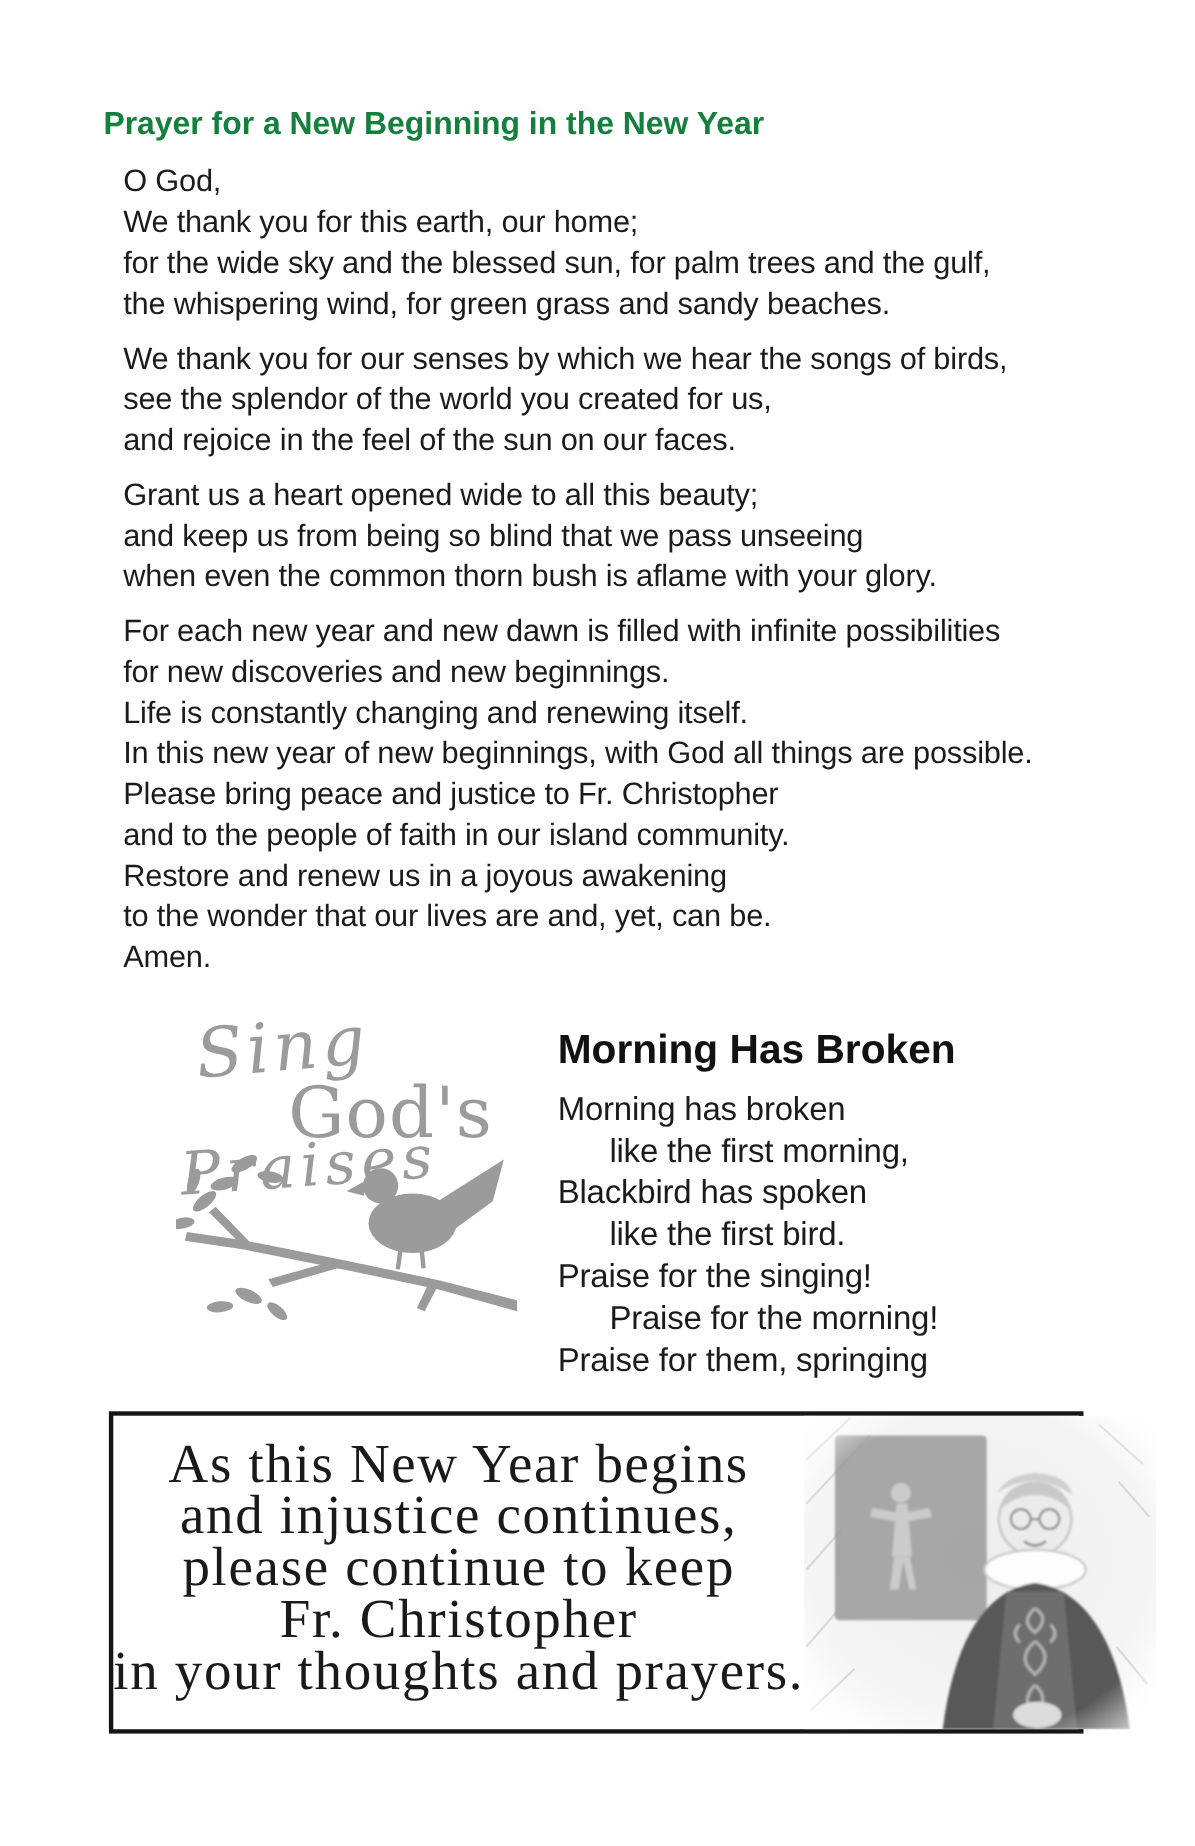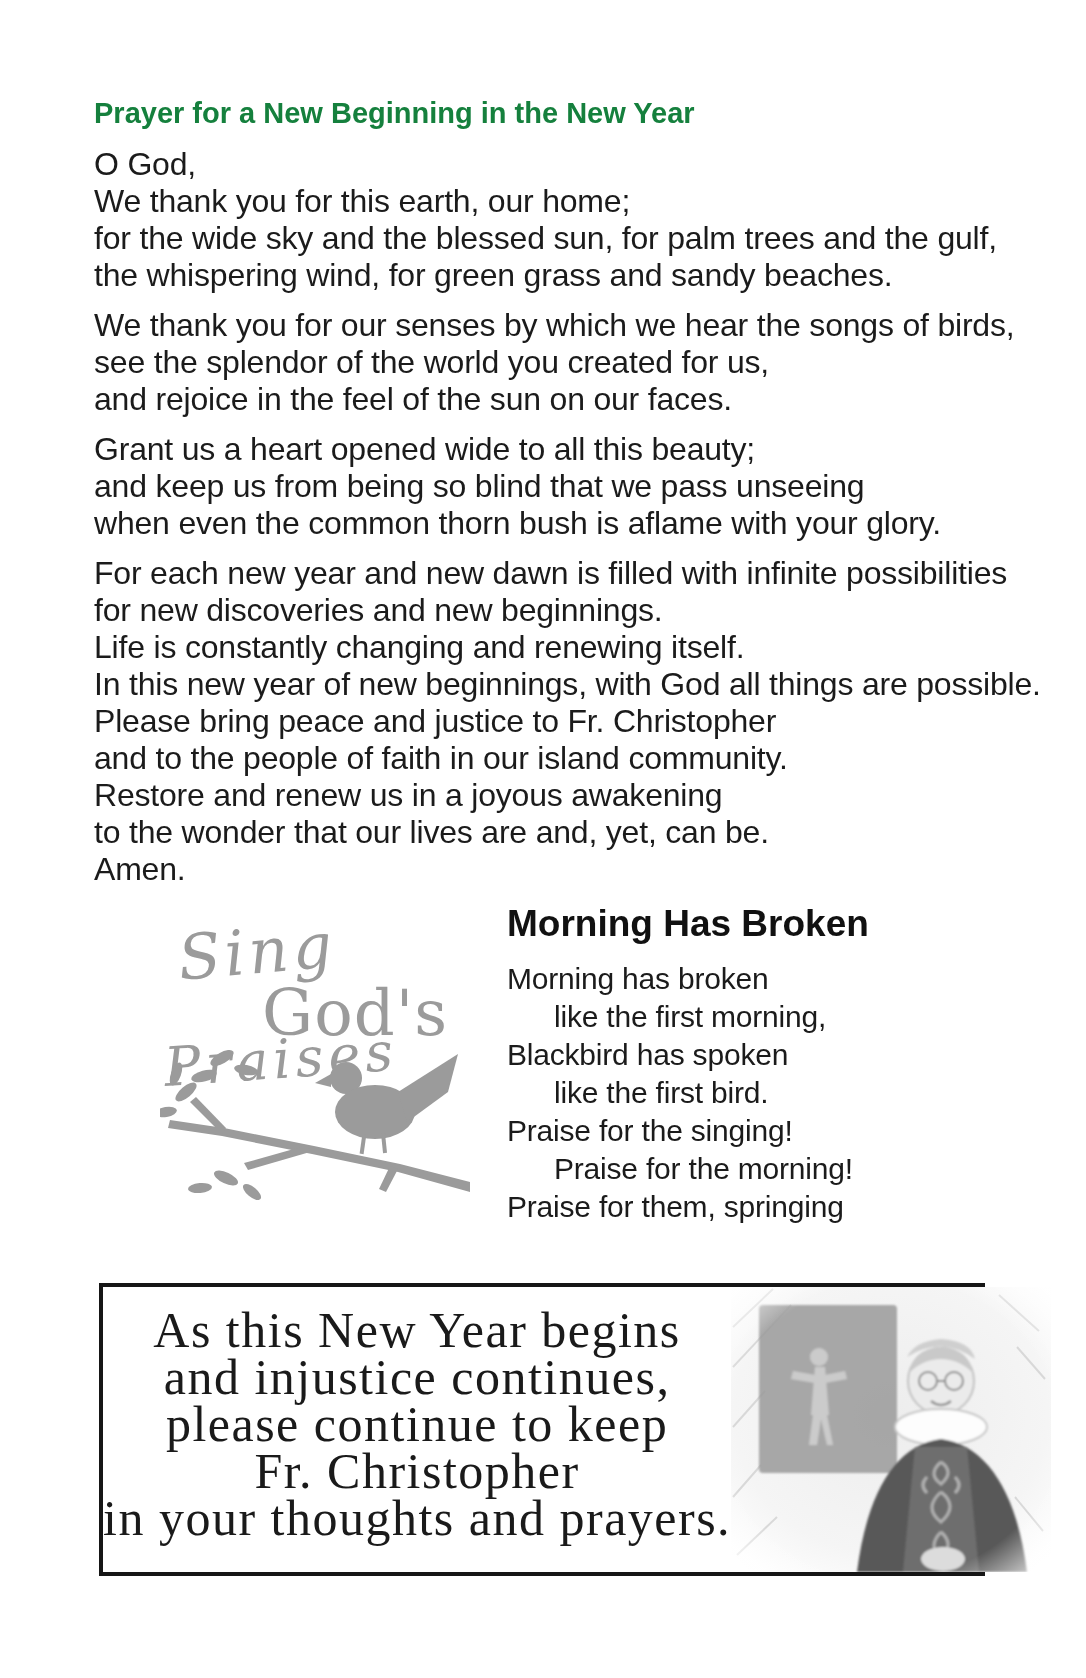--- a/index.html
+++ b/index.html
@@ -11,23 +11,23 @@
     color:#1b1b1b;
     overflow:hidden;
   }
   
   .prayer{position:absolute;left:94px;top:95px;width:980px;}
   .prayer-title{
     font-size:29px;font-weight:bold;color:#15803d;
     margin:0 0 15px 0;line-height:36px;letter-spacing:0px;
   }
   .stanza{margin:0 0 13px 0;}
-  .p-line{font-size:32px;line-height:37px;white-space:nowrap;letter-spacing:-0.2px;}
-  
-  .hymn{position:absolute;left:507px;top:902px;width:470px;}
+  .p-line{font-size:28px;line-height:37px;white-space:nowrap;letter-spacing:-0.2px;margin-left:18px;}
+  
+  .hymn{position:absolute;left:507px;top:932px;width:470px;}
   .hymn-title{
     font-size:37px;font-weight:bold;color:#111;
     margin:0 0 14px 0;line-height:44px;
   }
   .h-line{font-size:30px;line-height:38px;white-space:nowrap;letter-spacing:-0.2px;}
   .h-line.indent{padding-left:47px;}
   
   .wordart{position:absolute;left:150px;top:905px;width:330px;height:300px;}
   .wa-word{position:absolute;color:#9b9b9b;line-height:1;white-space:nowrap;}
   .wa-sing{

